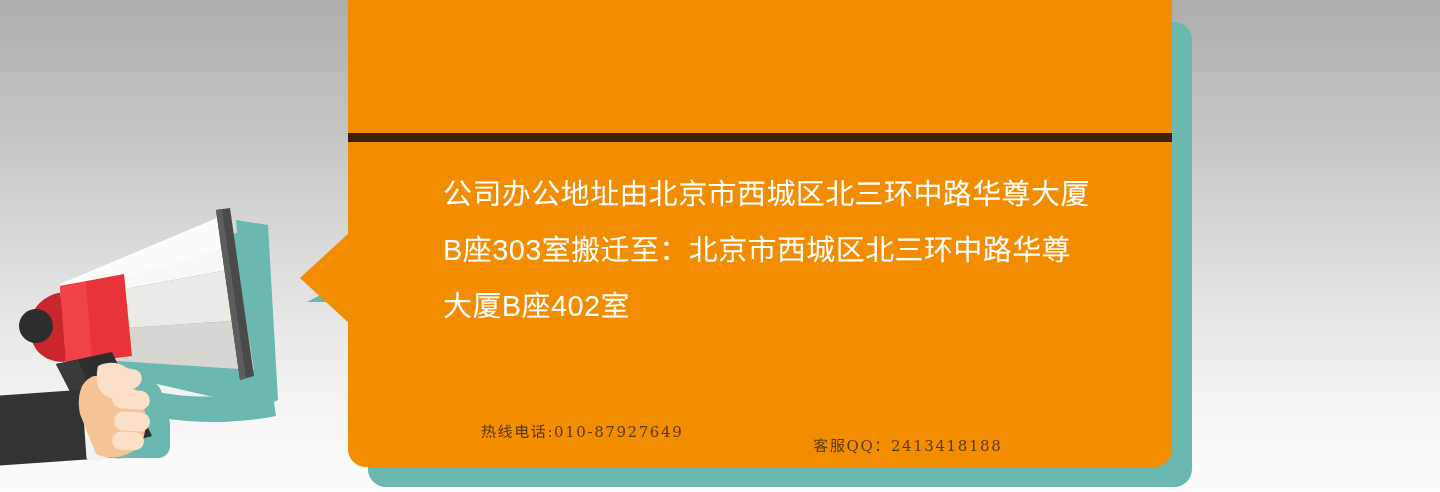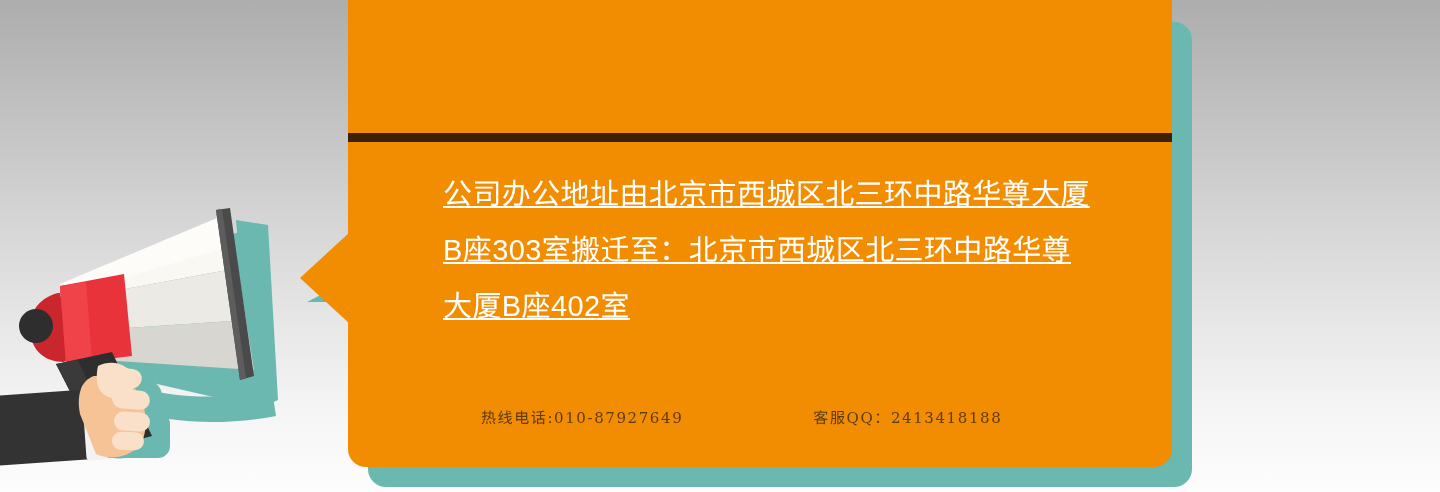--- a/index.html
+++ b/index.html
@@ -121,21 +121,21 @@
     left: 443px;
     top: 166px;
     width: 650px;
     z-index: 5;
     color: #ffffff;
     font-size: 29px;
     line-height: 56px;
     letter-spacing: 0.4px;
   }
 
-  .body-copy p { white-space: normal; text-decoration: underline; }
+  .body-copy p { white-space: normal; }
 
   
   .footer {
     position: absolute;
     left: 443px;
     top: 406px;
     width: 650px;
     z-index: 5;
     display: flex;
     align-items: center;
@@ -143,21 +143,21 @@
 
   .footer-item {
     font-family: "DejaVu Serif", "Liberation Serif", serif;
     font-size: 15px;
     color: #5d3b10;
     letter-spacing: 1.6px;
     white-space: nowrap;
   }
 
   .footer-item.phone { margin-left: 38px; }
-  .footer-item.qq { margin-left: 130px; }
+  .footer-item.qq { margin-left: 130px; margin-top: 28px; }
 
   
   .megaphone {
     position: absolute;
     left: 0;
     top: 180px;
     width: 330px;
     height: 312px;
     z-index: 4;
   }

